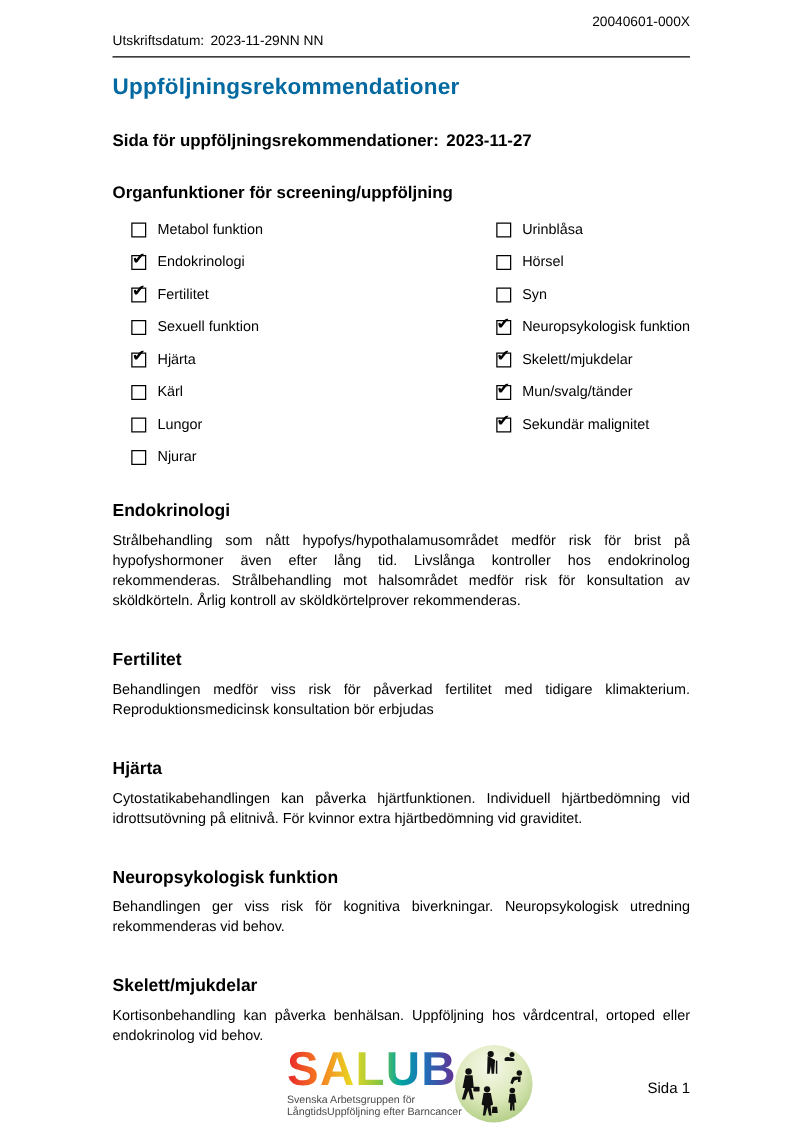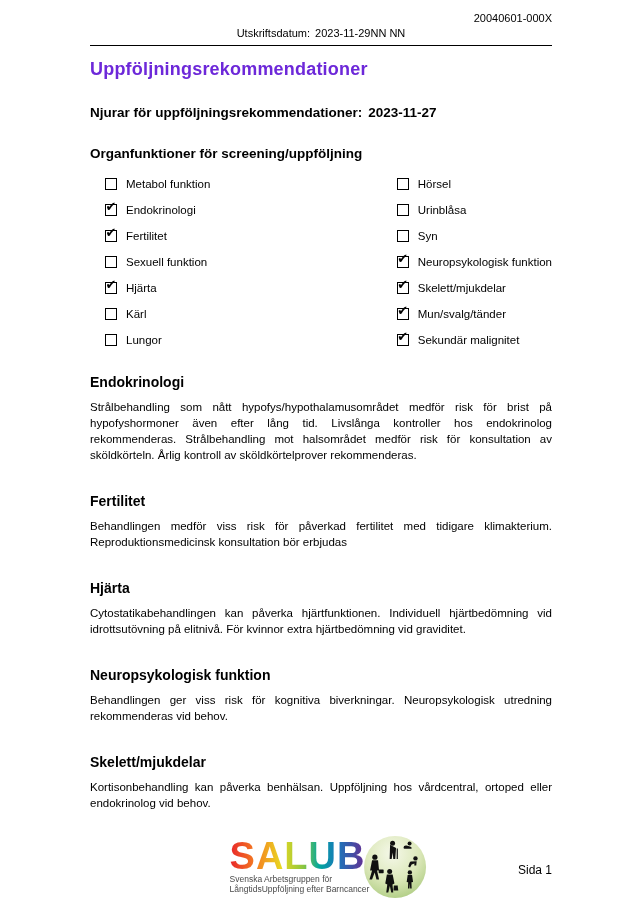--- a/index.html
+++ b/index.html
@@ -6,29 +6,29 @@
   .page{
     width:546px;height:912px;position:relative;background:#ffffff;
     font-family:"Liberation Sans","DejaVu Sans",sans-serif;color:#000;
     overflow:hidden;margin:0 auto;
   }
   .content{padding:12px 42px 0 42px;}
 
   
   .doc-id{text-align:right;font-size:11px;line-height:13px;}
   .header-row{
-    display:flex;justify-content:center;align-items:flex-end;
+    display:flex;justify-content:flex-start;align-items:flex-end;
     font-size:11px;line-height:13px;margin-top:2px;padding-bottom:5px;
     border-bottom:1.6px solid #000;
   }
   .header-row .lbl{margin-right:5px;}
 
   
   .doc-title{
-    font-size:18px;font-weight:bold;color:#6d28d9;
+    font-size:18px;font-weight:bold;color:#0369a1;
     margin:13px 0 0 0;letter-spacing:0.2px;
   }
 
   
   .date-line{margin-top:25px;font-size:13.5px;font-weight:bold;}
   .date-line .lbl{margin-right:6px;}
 
   
   .organ-heading{font-size:13.5px;font-weight:bold;margin:26px 0 0 0;}
   .cb-grid{display:flex;margin-top:10px;gap:37px;}
@@ -81,21 +81,21 @@
     <div class="header-row">
       <div>
         <span class="lbl">Utskriftsdatum:</span><span>2023-11-29</span>
       </div>
       <div>NN NN</div>
     </div>
 
     <h1 class="doc-title">Uppföljningsrekommendationer</h1>
 
     <div class="date-line">
-      <span class="lbl">Njurar för uppföljningsrekommendationer:</span><span>2023-11-27</span>
+      <span class="lbl">Sida för uppföljningsrekommendationer:</span><span>2023-11-27</span>
     </div>
 
     <h2 class="organ-heading">Organfunktioner för screening/uppföljning</h2>
 
     <div class="cb-grid">
       <div class="cb-col left">
         <div class="cb-row">
           <span class="cb"></span>
           <span class="cb-label">Metabol funktion</span>
         </div>
@@ -116,29 +116,33 @@
           <span class="cb-label">Hjärta</span>
         </div>
         <div class="cb-row">
           <span class="cb"></span>
           <span class="cb-label">Kärl</span>
         </div>
         <div class="cb-row">
           <span class="cb"></span>
           <span class="cb-label">Lungor</span>
         </div>
+        <div class="cb-row">
+          <span class="cb"></span>
+          <span class="cb-label">Njurar</span>
+        </div>
       </div>
       <div class="cb-col right">
         <div class="cb-row">
           <span class="cb"></span>
+          <span class="cb-label">Urinblåsa</span>
+        </div>
+        <div class="cb-row">
+          <span class="cb"></span>
           <span class="cb-label">Hörsel</span>
-        </div>
-        <div class="cb-row">
-          <span class="cb"></span>
-          <span class="cb-label">Urinblåsa</span>
         </div>
         <div class="cb-row">
           <span class="cb"></span>
           <span class="cb-label">Syn</span>
         </div>
         <div class="cb-row checked">
           <span class="cb"></span>
           <span class="cb-label">Neuropsykologisk funktion</span>
         </div>
         <div class="cb-row checked">

